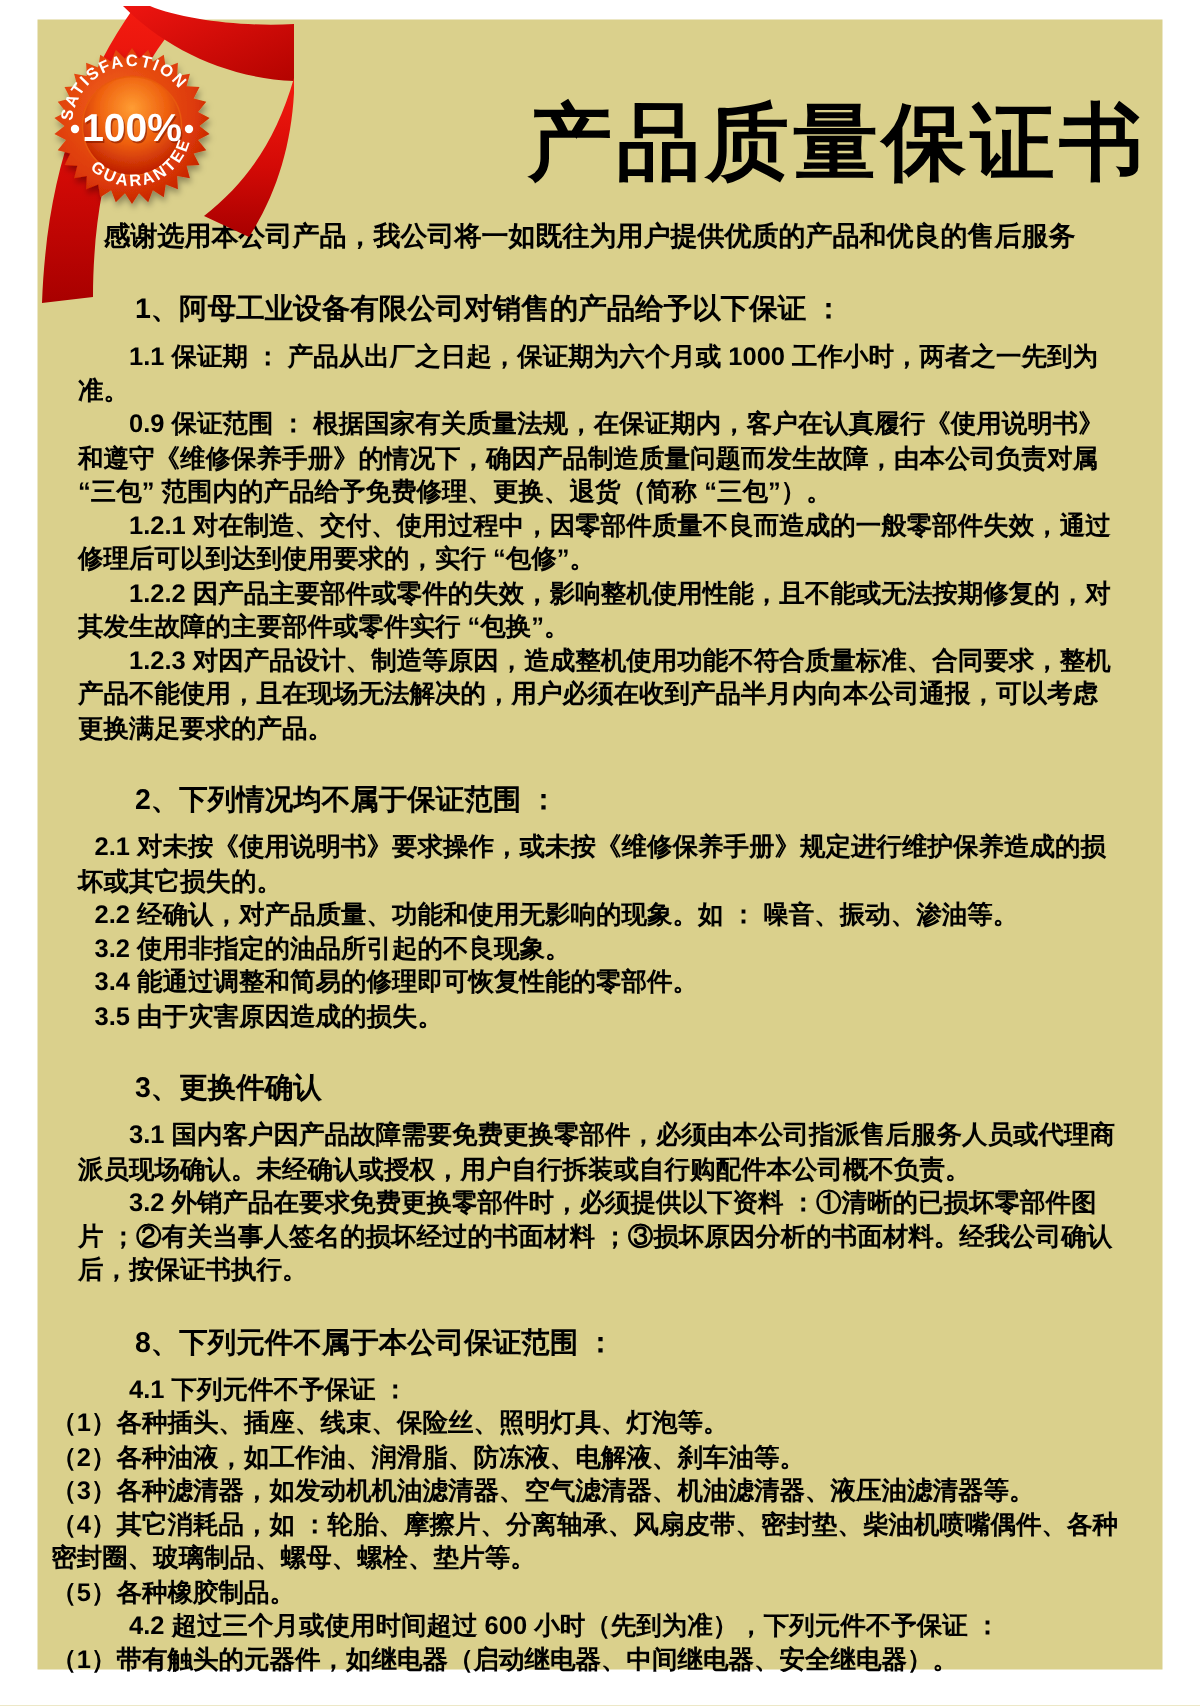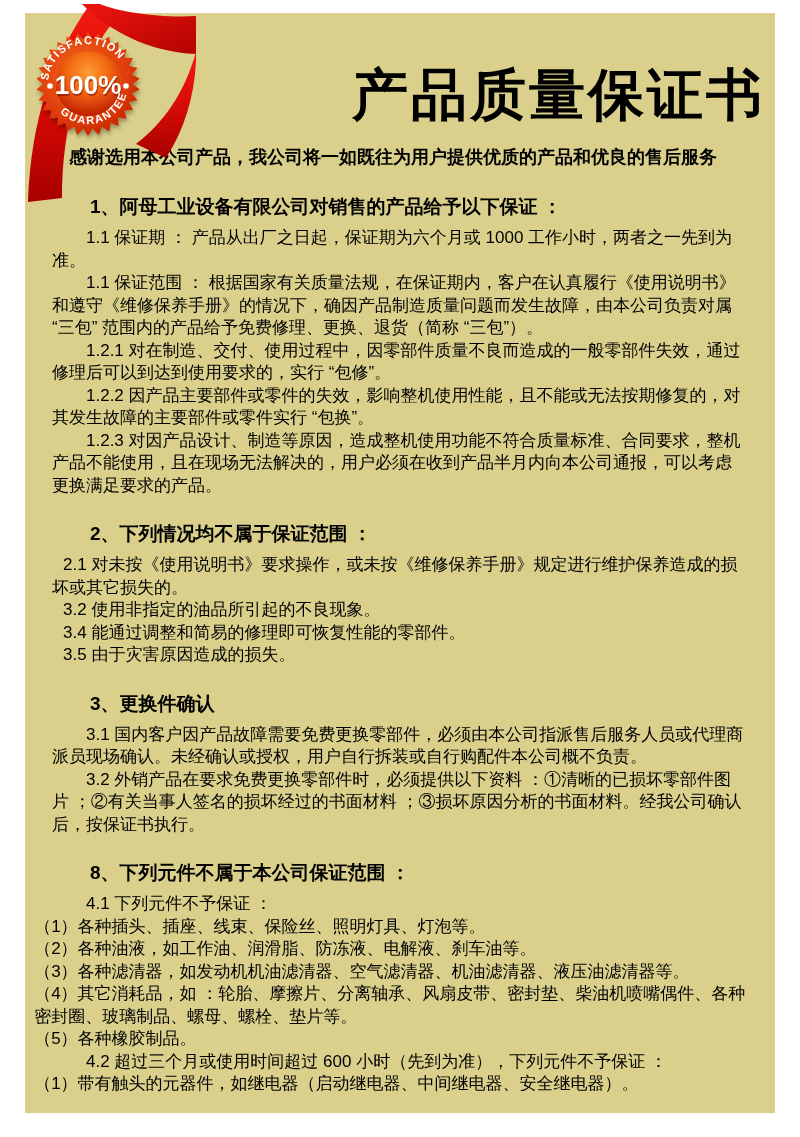--- a/index.html
+++ b/index.html
@@ -26,49 +26,50 @@
     margin:14px 8px 0 44px;text-align:left;
     font-size:18px;line-height:25px;font-weight:bold;white-space:nowrap;
   }
 
   .sections{padding:0 28px 0 27px;position:relative;z-index:2;}
   .section{margin-top:24px;}
   .section-heading{
     margin:0 0 7px 0;font-size:19px;line-height:26px;font-weight:bold;
     text-indent:2em;
   }
-  .para{margin:0;font-size:17px;line-height:22.5px;font-weight:normal;}
+  .para{margin:0;font-size:17px;line-height:22.5px;font-weight:bold;}
   .para.indent{text-indent:2em;}
   .para.small-indent{text-indent:0.65em;}
   .para.hang{margin-left:-1.05em;}
 </style>
 </head>
 <body style="--page-bg: #ffffff; --sheet-bg: #dad08c; --text-color: #000000;">
 
 <div class="sheet">
   <div class="header">
     <div class="page-title">产品质量保证书</div>
     <div class="page-subtitle">感谢选用本公司产品，我公司将一如既往为用户提供优质的产品和优良的售后服务</div>
   </div>
   <div class="sections">
   <div class="section">
     <h2 class="section-heading">1、阿母工业设备有限公司对销售的产品给予以下保证 ：</h2>
     <div>
           <p class="para indent">1.1 保证期 ： 产品从出厂之日起，保证期为六个月或 1000 工作小时，两者之一先到为准。</p>
-          <p class="para indent">1.1 保证范围 ： 根据国家有关质量法规，在保证期内，客户在认真履行《使用说明书》和遵守《维修保养手册》的情况下，确因产品制造质量问题而发生故障，由本公司负责对属 “三包” 范围内的产品给予免费修理、更换、退货（简称 “三包”）。</p>
+          <p class="para indent">0.9 保证范围 ： 根据国家有关质量法规，在保证期内，客户在认真履行《使用说明书》和遵守《维修保养手册》的情况下，确因产品制造质量问题而发生故障，由本公司负责对属 “三包” 范围内的产品给予免费修理、更换、退货（简称 “三包”）。</p>
           <p class="para indent">1.2.1 对在制造、交付、使用过程中，因零部件质量不良而造成的一般零部件失效，通过修理后可以到达到使用要求的，实行 “包修”。</p>
           <p class="para indent">1.2.2 因产品主要部件或零件的失效，影响整机使用性能，且不能或无法按期修复的，对其发生故障的主要部件或零件实行 “包换”。</p>
           <p class="para indent">1.2.3 对因产品设计、制造等原因，造成整机使用功能不符合质量标准、合同要求，整机产品不能使用，且在现场无法解决的，用户必须在收到产品半月内向本公司通报，可以考虑更换满足要求的产品。</p>
         </div>
   </div>
 
   <div class="section">
     <h2 class="section-heading">2、下列情况均不属于保证范围 ：</h2>
     <div>
           <p class="para small-indent">2.1 对未按《使用说明书》要求操作，或未按《维修保养手册》规定进行维护保养造成的损坏或其它损失的。</p>
+          <p class="para small-indent">2.2 经确认，对产品质量、功能和使用无影响的现象。如 ： 噪音、振动、渗油等。</p>
           <p class="para small-indent">3.2 使用非指定的油品所引起的不良现象。</p>
           <p class="para small-indent">3.4 能通过调整和简易的修理即可恢复性能的零部件。</p>
           <p class="para small-indent">3.5  由于灾害原因造成的损失。</p>
         </div>
   </div>
 
   <div class="section">
     <h2 class="section-heading">3、更换件确认</h2>
     <div>
           <p class="para indent">3.1 国内客户因产品故障需要免费更换零部件，必须由本公司指派售后服务人员或代理商派员现场确认。未经确认或授权，用户自行拆装或自行购配件本公司概不负责。</p>

